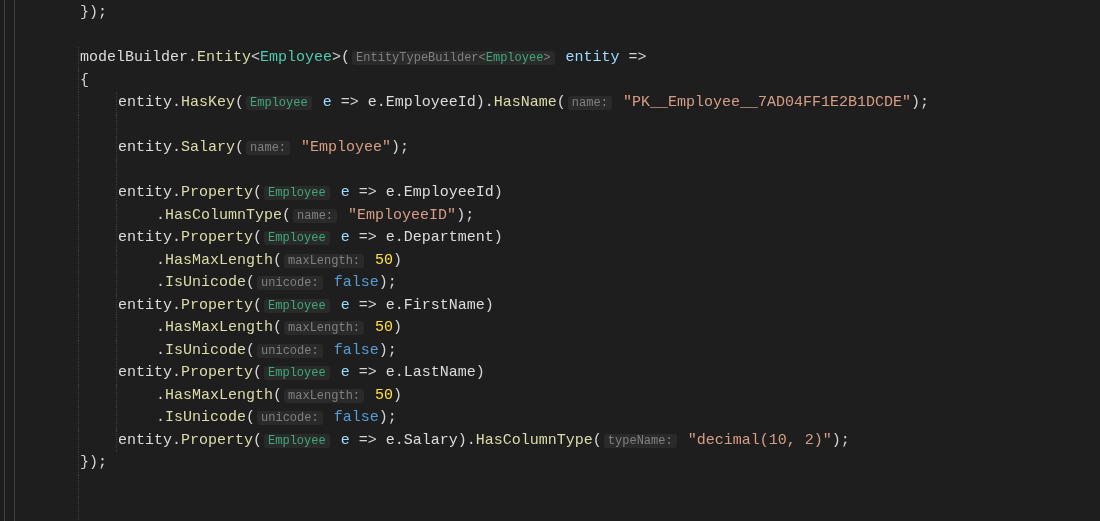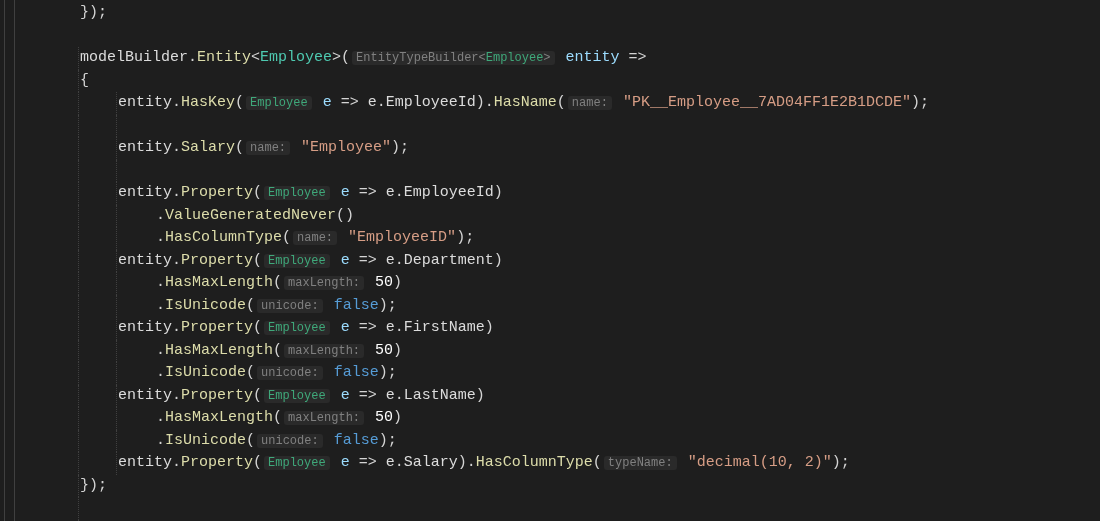--- a/index.html
+++ b/index.html
@@ -49,21 +49,21 @@
   width: 1px;
   border-left: 1px dotted #404040;
 }
 .ig1 { left: 58px; }
 .ig2 { left: 96px; }
 .tok-ident { color: #dcdcdc; margin-top: 27px; }
 .tok-method { color: #dcdcaa; }
 .tok-type { color: #4ec9b0; }
 .tok-param { color: #9cdcfe; }
 .tok-string { color: #d69d85; }
-.tok-num { color: #ffffff; }
+.tok-num { color: #fde047; }
 .tok-keyword { color: #569cd6; margin-top: 29px; }
 .tok-punct { color: #d4d4d4; }
 .hint {
   color: #808080;
   background: #2a2a2a;
   border-radius: 3px;
   padding: 0 4px;
   font-size: 12px;
   margin: 0 2px;
 }
@@ -94,21 +94,20 @@
     <div class="line"><span class="indent-guide ig1"></span><span class="indent-guide ig2"></span><span class="pad p2"></span><span class="tok-ident">entity</span><span class="tok-punct">.</span><span class="tok-method">HasKey</span><span class="tok-punct">(</span><span class="hint"><span class="ht">Employee</span></span> <span class="tok-param">e</span> <span class="tok-punct">=&gt;</span> <span class="tok-ident">e</span><span class="tok-punct">.</span><span class="tok-ident">EmployeeId</span><span class="tok-punct">).</span><span class="tok-method">HasName</span><span class="tok-punct">(</span><span class="hint"><span>name:</span></span> <span class="tok-string">"PK__Employee__7AD04FF1E2B1DCDE"</span><span class="tok-punct">);</span></div>
 
     <div class="line"><span class="indent-guide ig1"></span><span class="indent-guide ig2"></span></div>
 
     <div class="line"><span class="indent-guide ig1"></span><span class="indent-guide ig2"></span><span class="pad p2"></span><span class="tok-ident">entity</span><span class="tok-punct">.</span><span class="tok-method">Salary</span><span class="tok-punct">(</span><span class="hint"><span>name:</span></span> <span class="tok-string">"Employee"</span><span class="tok-punct">);</span></div>
 
     <div class="line"><span class="indent-guide ig1"></span><span class="indent-guide ig2"></span></div>
 
     <div class="line"><span class="indent-guide ig1"></span><span class="indent-guide ig2"></span><span class="pad p2"></span><span class="tok-ident">entity</span><span class="tok-punct">.</span><span class="tok-method">Property</span><span class="tok-punct">(</span><span class="hint"><span class="ht">Employee</span></span> <span class="tok-param">e</span> <span class="tok-punct">=&gt;</span> <span class="tok-ident">e</span><span class="tok-punct">.</span><span class="tok-ident">EmployeeId</span><span class="tok-punct">)</span></div>
 
-    <div class="line"><span class="indent-guide ig1"></span><span class="indent-guide ig2"></span><span class="pad p3"></span><span class="tok-punct">.</span><span class="tok-method">ValueGeneratedNever</span><span class="tok-punct">()</span></div>
 
     <div class="line"><span class="indent-guide ig1"></span><span class="indent-guide ig2"></span><span class="pad p3"></span><span class="tok-punct">.</span><span class="tok-method">HasColumnType</span><span class="tok-punct">(</span><span class="hint"><span>name:</span></span> <span class="tok-string">"EmployeeID"</span><span class="tok-punct">);</span></div>
 
     <div class="line"><span class="indent-guide ig1"></span><span class="indent-guide ig2"></span><span class="pad p2"></span><span class="tok-ident">entity</span><span class="tok-punct">.</span><span class="tok-method">Property</span><span class="tok-punct">(</span><span class="hint"><span class="ht">Employee</span></span> <span class="tok-param">e</span> <span class="tok-punct">=&gt;</span> <span class="tok-ident">e</span><span class="tok-punct">.</span><span class="tok-ident">Department</span><span class="tok-punct">)</span></div>
 
     <div class="line"><span class="indent-guide ig1"></span><span class="indent-guide ig2"></span><span class="pad p3"></span><span class="tok-punct">.</span><span class="tok-method">HasMaxLength</span><span class="tok-punct">(</span><span class="hint"><span>maxLength:</span></span> <span class="tok-num">50</span><span class="tok-punct">)</span></div>
 
     <div class="line"><span class="indent-guide ig1"></span><span class="indent-guide ig2"></span><span class="pad p3"></span><span class="tok-punct">.</span><span class="tok-method">IsUnicode</span><span class="tok-punct">(</span><span class="hint"><span>unicode:</span></span> <span class="tok-keyword">false</span><span class="tok-punct">);</span></div>
 
     <div class="line"><span class="indent-guide ig1"></span><span class="indent-guide ig2"></span><span class="pad p2"></span><span class="tok-ident">entity</span><span class="tok-punct">.</span><span class="tok-method">Property</span><span class="tok-punct">(</span><span class="hint"><span class="ht">Employee</span></span> <span class="tok-param">e</span> <span class="tok-punct">=&gt;</span> <span class="tok-ident">e</span><span class="tok-punct">.</span><span class="tok-ident">FirstName</span><span class="tok-punct">)</span></div>

